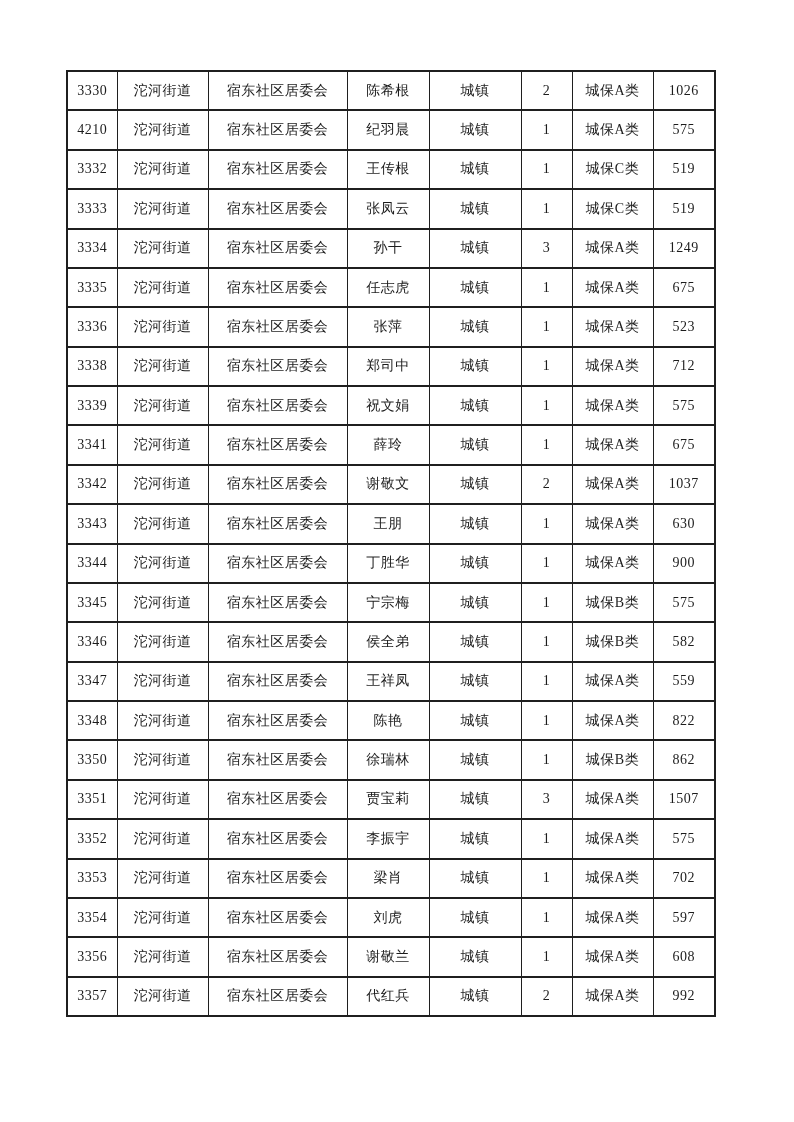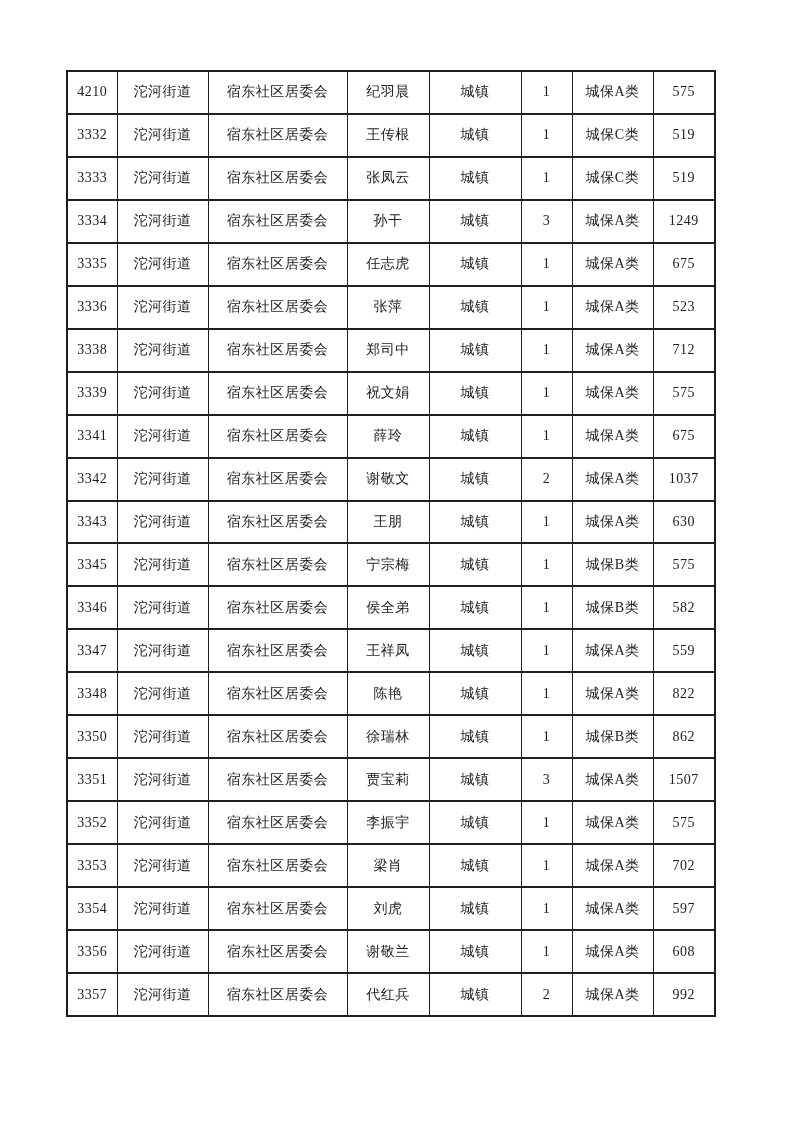--- a/index.html
+++ b/index.html
@@ -47,20 +47,30 @@
       <col style="width:91px">
       <col style="width:139px">
       <col style="width:82px">
       <col style="width:92px">
       <col style="width:51px">
       <col style="width:81px">
       <col style="width:62px">
     </colgroup>
     <tbody>
         <tr>
+          <td class="num">3330</td>
+          <td>沱河街道</td>
+          <td>宿东社区居委会</td>
+          <td>陈希根</td>
+          <td>城镇</td>
+          <td class="num">2</td>
+          <td>城保A类</td>
+          <td class="num">1026</td>
+        </tr>
+        <tr>
           <td class="num">4210</td>
           <td>沱河街道</td>
           <td>宿东社区居委会</td>
           <td>纪羽晨</td>
           <td>城镇</td>
           <td class="num">1</td>
           <td>城保A类</td>
           <td class="num">575</td>
         </tr>
         <tr>
@@ -155,20 +165,30 @@
         </tr>
         <tr>
           <td class="num">3343</td>
           <td>沱河街道</td>
           <td>宿东社区居委会</td>
           <td>王朋</td>
           <td>城镇</td>
           <td class="num">1</td>
           <td>城保A类</td>
           <td class="num">630</td>
+        </tr>
+        <tr>
+          <td class="num">3344</td>
+          <td>沱河街道</td>
+          <td>宿东社区居委会</td>
+          <td>丁胜华</td>
+          <td>城镇</td>
+          <td class="num">1</td>
+          <td>城保A类</td>
+          <td class="num">900</td>
         </tr>
         <tr>
           <td class="num">3345</td>
           <td>沱河街道</td>
           <td>宿东社区居委会</td>
           <td>宁宗梅</td>
           <td>城镇</td>
           <td class="num">1</td>
           <td>城保B类</td>
           <td class="num">575</td>

